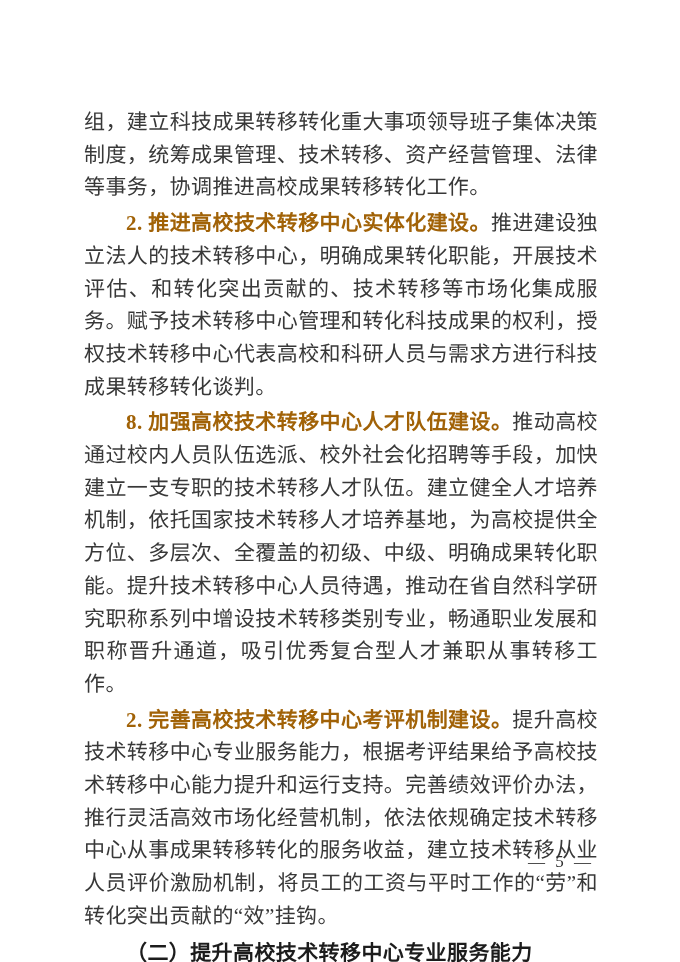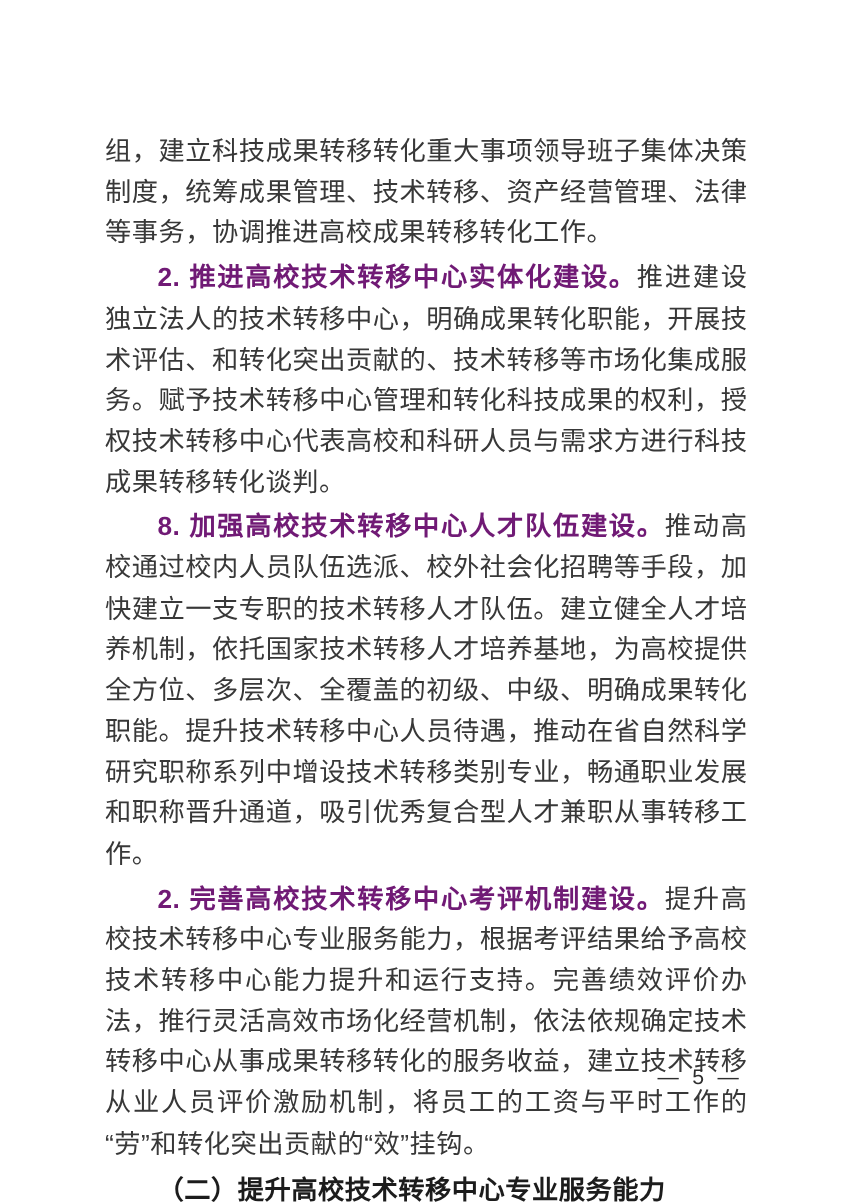--- a/index.html
+++ b/index.html
@@ -6,21 +6,21 @@
     margin: 0;
     padding: 0;
     background: #ffffff;
   }
   .page {
     position: relative;
     width: 680px;
     height: 962px;
     background: #ffffff;
     overflow: hidden;
-    font-family: Liberation Sans, sans-serif;
+    font-family: Liberation Serif, serif;
   }
   .content {
     position: absolute;
     left: 84px;
     top: 106px;
     width: 514px;
     font-size: 21px;
     line-height: 32.7px;
     letter-spacing: 0.4px;
     text-align: justify;
@@ -29,21 +29,21 @@
   .para {
     margin: 0;
     padding: 0;
   }
   .para.indent {
     text-indent: 2em;
     margin-top: 3px;
   }
   .para .lead {
     font-weight: 700;
-    color: #701a75;
+    color: #a16207;
   }
   .subheading {
     text-indent: 2em;
     margin-top: 4px;
     font-weight: 700;
     color: #1c1c1c;
   }
   .page-number {
     position: absolute;
     top: 852px;

